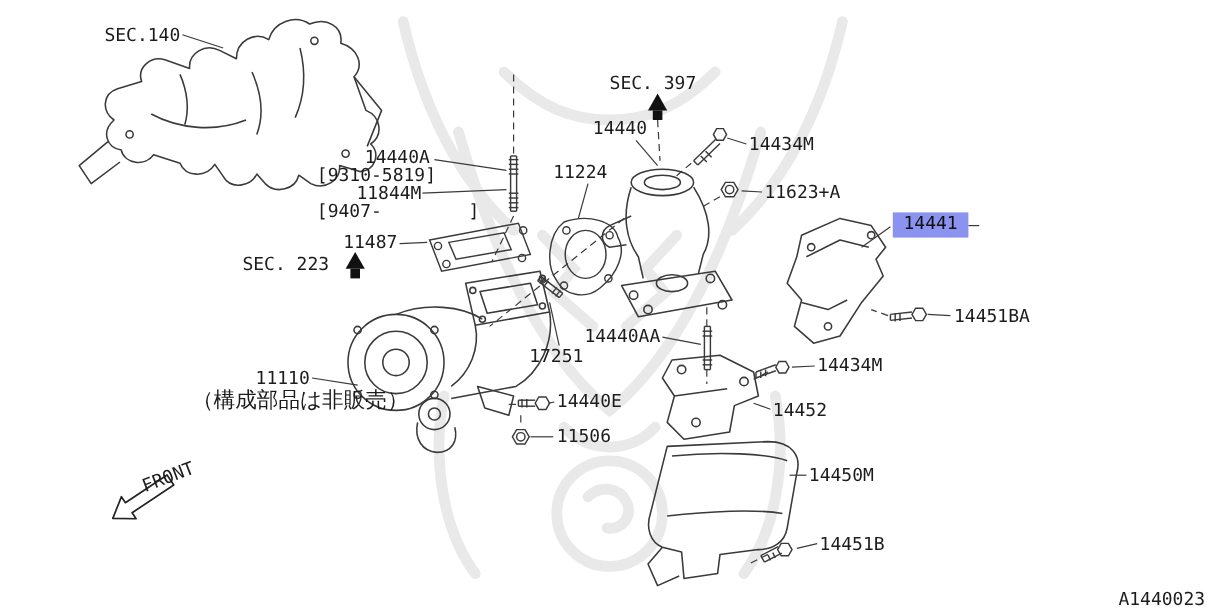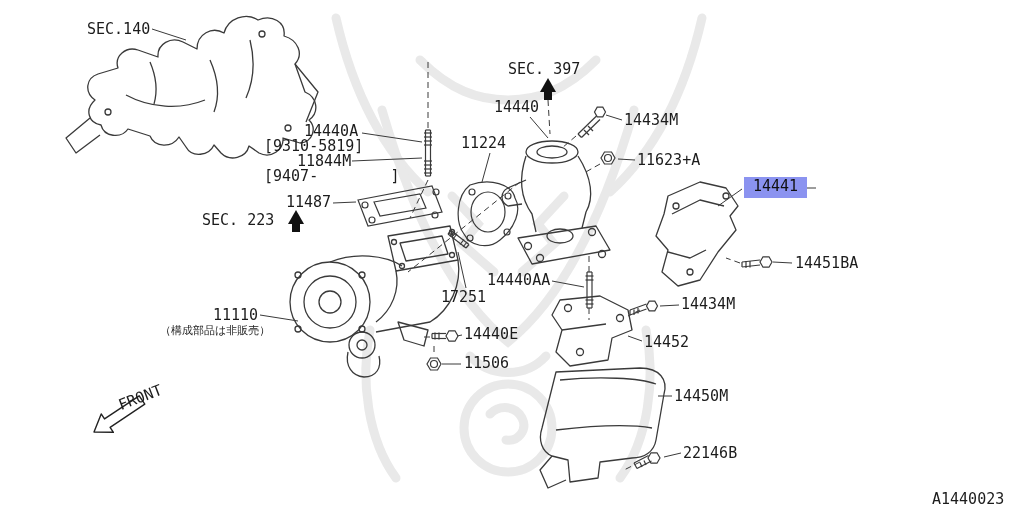--- a/index.html
+++ b/index.html
@@ -1,21 +1,21 @@
 <!DOCTYPE html>
 <html style="--highlight: #8b93f0;"><head>
 <meta charset="utf-8">
 <style>
   * { margin:0; padding:0; box-sizing:border-box; }
   html,body { width:1024px; height:511px; background:#ffffff; overflow:hidden;
               font-family:"DejaVu Sans Mono", monospace; }
   .stage { position:relative; width:1012px; height:511px; background:#fff; }
   svg.art { position:absolute; left:0; top:0; }
   .lbl { position:absolute; font-size:15px; color:#1c1c1c; white-space:pre; line-height:1; }
-  .lbl.small { font-size:11px; }
+  .lbl.small { font-size:18px; }
   .hl { position:absolute; left:744px; top:177px; width:63px; height:21px;
         background:var(--highlight,#8b93f0); display:flex; 
         justify-content:center; font-size:15px; color:#101010; }
   .front { transform:rotate(-21deg); transform-origin:left bottom; }
 </style>
 </head>
 <body>
 
 <div class="stage">
 
@@ -298,21 +298,21 @@
 <span class="lbl" style="left:795px;top:256px">14451BA</span>
 <span class="lbl" style="left:487px;top:273px">14440AA</span>
 <span class="lbl" style="left:441px;top:290px">17251</span>
 <span class="lbl" style="left:681px;top:297px">14434M</span>
 <span class="lbl" style="left:213px;top:308px">11110</span>
 <span class="lbl small" style="left:160px;top:325px">（構成部品は非販売）</span>
 <span class="lbl" style="left:464px;top:327px">14440E</span>
 <span class="lbl" style="left:644px;top:335px">14452</span>
 <span class="lbl" style="left:464px;top:356px">11506</span>
 <span class="lbl" style="left:674px;top:389px">14450M</span>
-<span class="lbl" style="left:683px;top:446px">22146B</span>
+<span class="lbl" style="left:683px;top:446px">14451B</span>
 <span class="lbl front" style="left:122px;top:398px">FRONT</span>
 <span class="lbl" style="left:932px;top:492px">A1440023</span>
 
 <div class="hl">
   <span>14441</span>
 </div>
 
 </div>
 
 </body></html>

